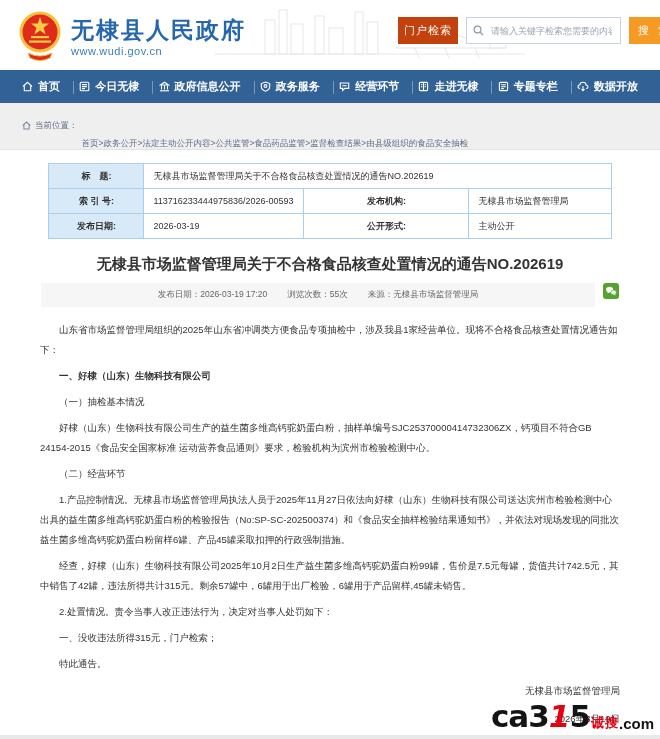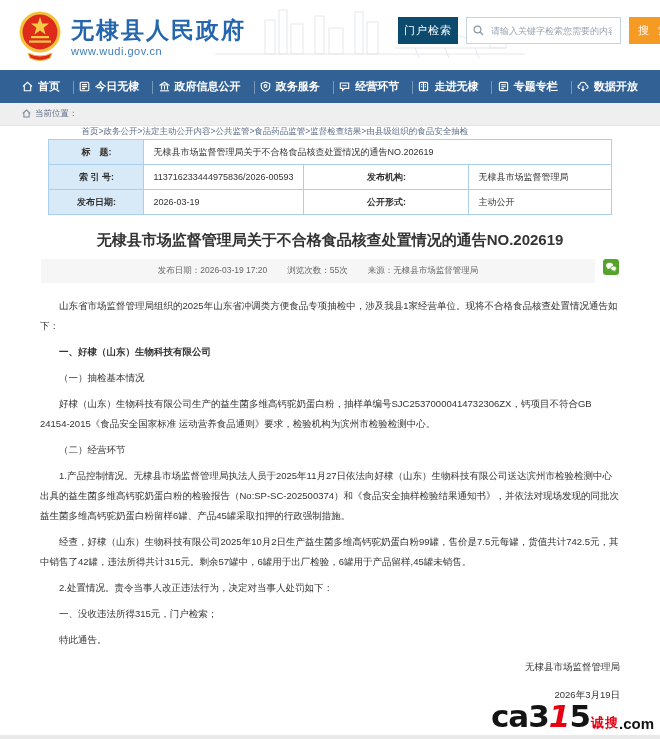--- a/index.html
+++ b/index.html
@@ -6,42 +6,42 @@
   .page { position:relative; width:660px; height:739px; overflow:hidden; background:#fff;
           font-family:"Liberation Sans","DejaVu Sans",sans-serif; }
 
   
   header { position:relative; height:70px; background:#fff; overflow:hidden; }
   .sketch { position:absolute; left:205px; top:2px; opacity:.75; }
   .logo-wrap { position:absolute; left:18px; top:9px; display:flex; align-items:center; gap:9px; }
   .logo-text .site-name { color:#2566ac; font-size:23px; font-weight:bold; letter-spacing:2px; line-height:26px; }
   .logo-text .site-url  { color:#3d7cba; font-size:11px; margin-top:2px; letter-spacing:.5px; }
   .search-area { position:absolute; left:398px; top:17px; display:flex; align-items:stretch; height:27px; }
-  .portal-btn { background:#0c4a6e; color:#fff; font-size:11px; border:none; width:60px; cursor:pointer;
+  .portal-btn { background:#c2410c; color:#fff; font-size:11px; border:none; width:60px; cursor:pointer;
                 display:flex; align-items:center; justify-content:center; letter-spacing:1px; }
   .search-box { width:155px; margin-left:8px; border:1px solid #c3d4e4; background:#fff;
                 display:flex; align-items:center; padding:0 6px; gap:5px; box-sizing:border-box; }
   .search-box input { border:none; outline:none; width:100%; font-size:9px; color:#666;
                       font-family:"Liberation Sans",sans-serif; }
   .search-box input::placeholder { color:#9aa5b1; }
   .search-btn { background:#f59a23; color:#fff; font-size:11px; border:none; width:52px; margin-left:8px;
                 cursor:pointer; letter-spacing:3px; display:flex; align-items:center; justify-content:center; }
 
   
   nav { height:33px; background:#326295; display:flex; align-items:center; padding:0 16px;
         justify-content:space-between; }
   .nav-item { color:#fff; font-size:11px; font-weight:bold; display:flex; align-items:center; gap:5px;
               text-decoration:none; cursor:pointer; padding:0 6px; position:relative; white-space:nowrap; }
   .nav-item:not(:last-child)::after { content:""; position:absolute; right:-8px; top:2px; height:13px;
               border-right:1px solid rgba(255,255,255,.35); }
   .nav-item svg { display:block; }
 
   
   .breadcrumb { height:22px; background:#efefef; border-bottom:1px solid #e4e4e4;
-                display:flex; align-items:center; padding:0 22px; gap:4px;
+                display:flex; align-items:center; padding:12px 22px; gap:4px;
                 font-size:8.5px; color:#5e6e88; }
   .breadcrumb .path { cursor:pointer;margin-top:36px; }
 
   
   .info-table { width:562px; margin:13px auto 0; border-collapse:collapse; font-size:9px; color:#333;
                 table-layout:fixed; }
   .info-table td { border:1px solid #a9cfeb; height:22px; }
   .info-table .lbl { background:#d8eaf8; font-weight:bold; text-align:center; }
   .info-table .val { background:#fff; padding:0 9px; text-align:left; }
   .c1 { width:95px; } .c2 { width:160px; } .c3 { width:165px; } .c4 { width:142px; }

